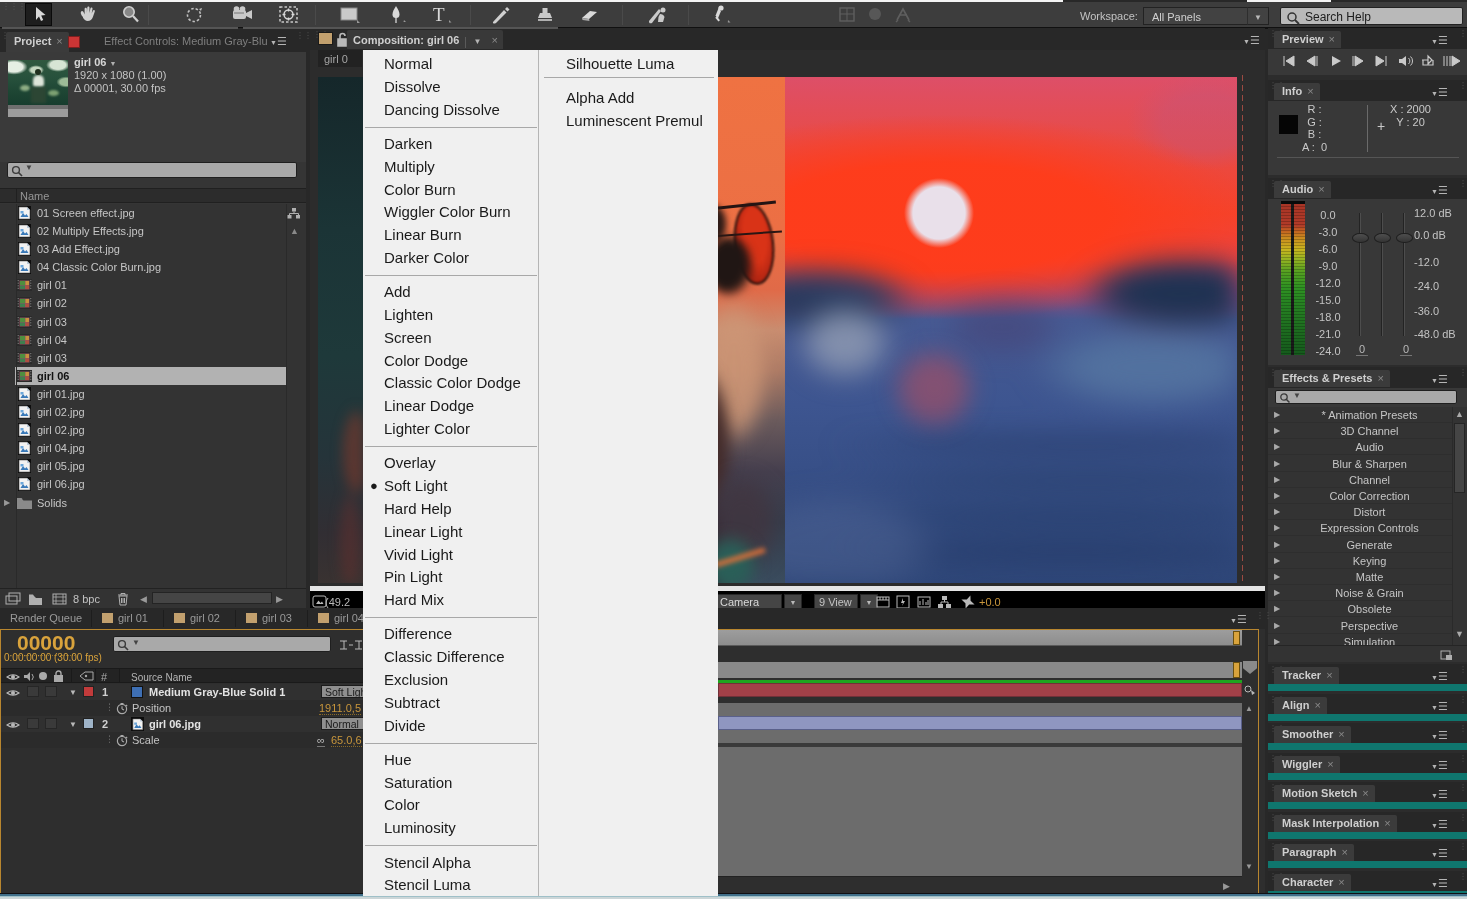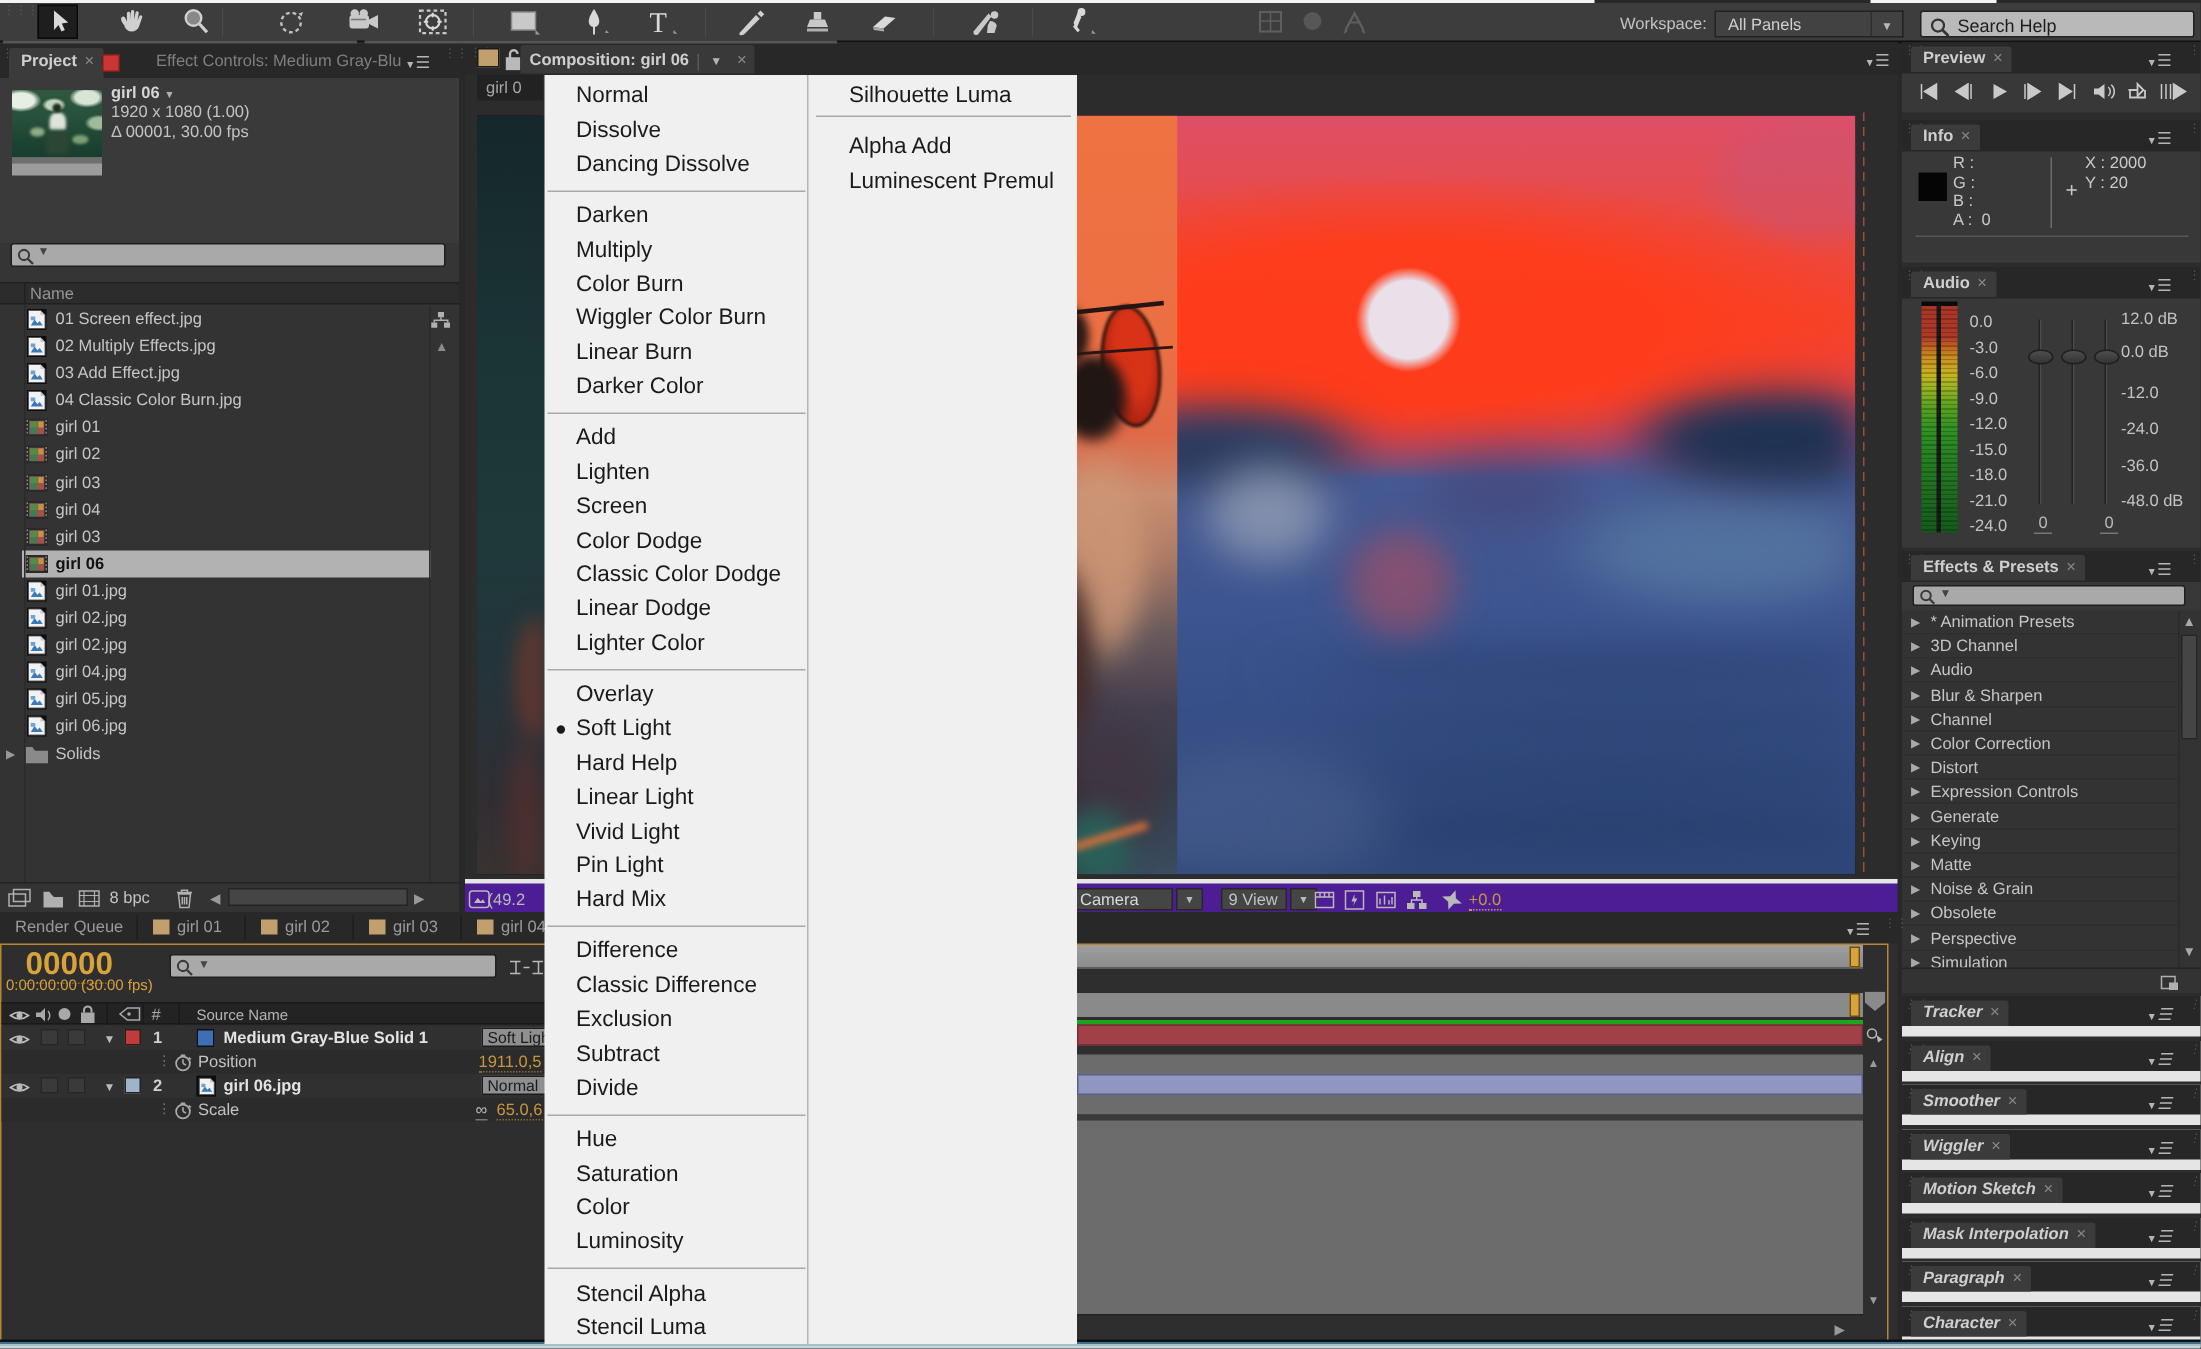--- a/index.html
+++ b/index.html
@@ -13,30 +13,30 @@
 .tsep { position:absolute; top:3px; width:1px; height:20px; background:#2a2a2a; border-right:1px solid #4a4a4a; }
 .tico { position:absolute; top:2px; width:22px; height:22px; color:#c9c9c9; text-align:center; }
 .tab { position:absolute; top:3px; height:17px; background:#3b3b3b; color:#cfcfcf; font-weight:bold; padding:2px 6px 0 8px; border-radius:2px 2px 0 0; }
 .tab .x { color:#8a8a8a; font-weight:normal; padding-left:5px; }
 .pmenu { position:absolute; color:#b5b5b5; }
 .grip { position:absolute; width:5px; color:#555; }
 
 #projpanel { top:28px; left:0; width:306px; height:580px; background:#353535; }
 .fxrow { position:absolute; left:0; width:184px; height:16px; color:#c6c6c6; padding:2px 0 0 19px; border-bottom:1px solid #2e2e2e; white-space:nowrap; }
 .fxrow .arr { position:absolute; left:6px; top:3px; font-size:8px; color:#a9a9a9; }
-.cpanel { position:absolute; left:0; width:199px; height:27px; background:#e5e5e5;font-style:italic; }
+.cpanel { position:absolute; left:0; width:199px; height:27px; background:#0f766e; }
 .cpanel .bar { position:absolute; top:0; left:0; width:199px; height:20px; background:#272727; }
 .prow { position:absolute; left:0; width:287px; height:18px; }
 .prow .nm { position:absolute; left:37px; top:3px; color:#c6c6c6; white-space:nowrap; }
 .prow.sel { background:linear-gradient(90deg, rgba(0,0,0,0) 0 15px, #b2b2b2 15px 100%); }
 .prow.sel .nm { color:#111; font-weight:bold; }
 
 #comppanel { top:28px; left:310px; width:955px; height:580px; background:#2c2c2c; }
 
-#rightcol { top:28px; left:1268px; width:199px; height:871px; background:#2c2c2c; }
+#rightcol { top:28px; left:1268px; width:199px; height:871px; background:#2c2c2c;text-align:center; }
 .rpanel { position:absolute; left:0; width:199px; background:#383838; }
 .rtabbar { position:absolute; top:0; left:0; right:0; height:21px; background:#272727; }
 
 #timeline { top:608px; left:0; width:1265px; height:291px; background:#2e2e2e; }
 
 #bottomstrip { top:893px; left:0; width:1467px; height:6px; background:linear-gradient(180deg,#101014 0 25%, #41708a 25% 55%, #9fc0c8 55% 70%, #ccd6d8 70% 100%); }
 
 #menu { top:50px; left:363px; width:355px; height:846px; background:#f0f0f0; color:#1a1a1a; font-size:15px; }
 #menucol1 { position:absolute; top:0; left:0; width:176px; height:846px; border-right:1px solid #b5b5b5; }
 #menucol2 { position:absolute; top:0; left:177px; width:178px; height:846px; }
@@ -418,21 +418,21 @@
       </div>
 
       <div class="abs" style="left:0;top:0;width:46px;height:506px;background:linear-gradient(180deg,#15272a 0%, #1b3436 30%, #1e393a 55%, #25343a 75%, #312e33 90%, #393231 100%)"></div>
       <div class="abs" style="left:0;top:300px;width:46px;height:206px;filter:blur(6px);background:
         radial-gradient(ellipse 18px 55px at 38px 75px, rgba(145,58,40,.5) 0 60%, rgba(145,58,40,0) 85%),
         radial-gradient(ellipse 14px 65px at 32px 165px, rgba(115,48,45,.4) 0 60%, rgba(115,48,45,0) 85%)"></div>
     </div>
 
     <div class="abs" style="left:932px;top:47px;width:1px;height:508px;background:repeating-linear-gradient(180deg,#9c4a42 0 6px, rgba(0,0,0,0) 6px 10px)"></div>
 
-    <div class="abs" style="left:0;top:558px;width:955px;height:22px;background:#4c1d95;border-top:3px solid #e5e5e5;color:#b9b9b9">
+    <div class="abs" style="left:0;top:558px;width:955px;height:22px;background:#000000;border-top:5px solid #e5e5e5;color:#b9b9b9">
       <svg class="abs" style="left:2px;top:4px" width="15" height="13">
           <rect x="1" y="1" width="13" height="11" rx="2" fill="none" stroke="#b9b9b9"></rect>
           <path d="M4 9 l2.5-3.5 2 2.5 1.5-1.5 1.5 2.5 z" fill="#b9b9b9"></path>
         </svg>
         <div class="abs" style="left:15px;top:5px;color:#b9b9b9">(49.2</div>
       <div class="abs" style="left:372px;top:3px;width:100px;height:15px;background:#454545;border:1px solid #262626;padding:1px 4px;color:#d9d9d9;overflow:hidden">Active Camera</div>
       <div class="abs" style="left:474px;top:3px;width:18px;height:15px;background:#454545;border:1px solid #262626;text-align:center;font-size:7px;padding-top:4px">▼</div>
       <div class="abs" style="left:504px;top:3px;width:44px;height:15px;background:#454545;border:1px solid #262626;padding:1px 4px;color:#c3c3c3">9 View</div>
       <div class="abs" style="left:550px;top:3px;width:18px;height:15px;background:#454545;border:1px solid #262626;text-align:center;font-size:7px;padding-top:4px">▼</div>
       <div class="abs" style="left:566px;top:4px"><svg width="16" height="14">

